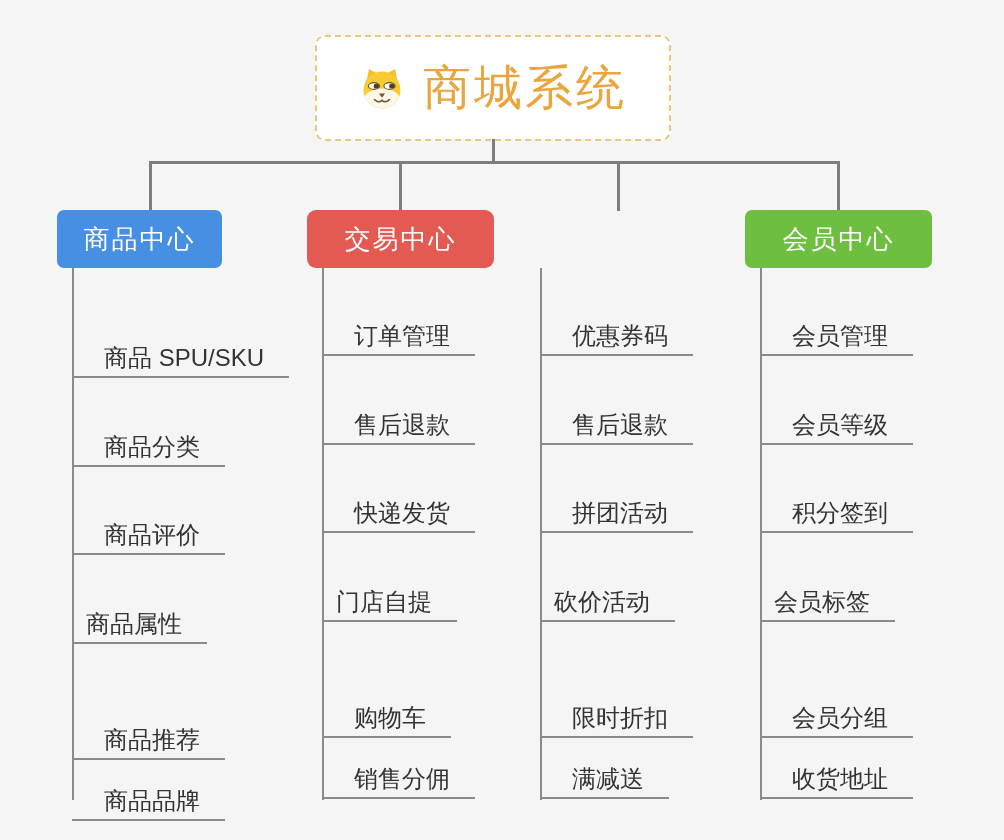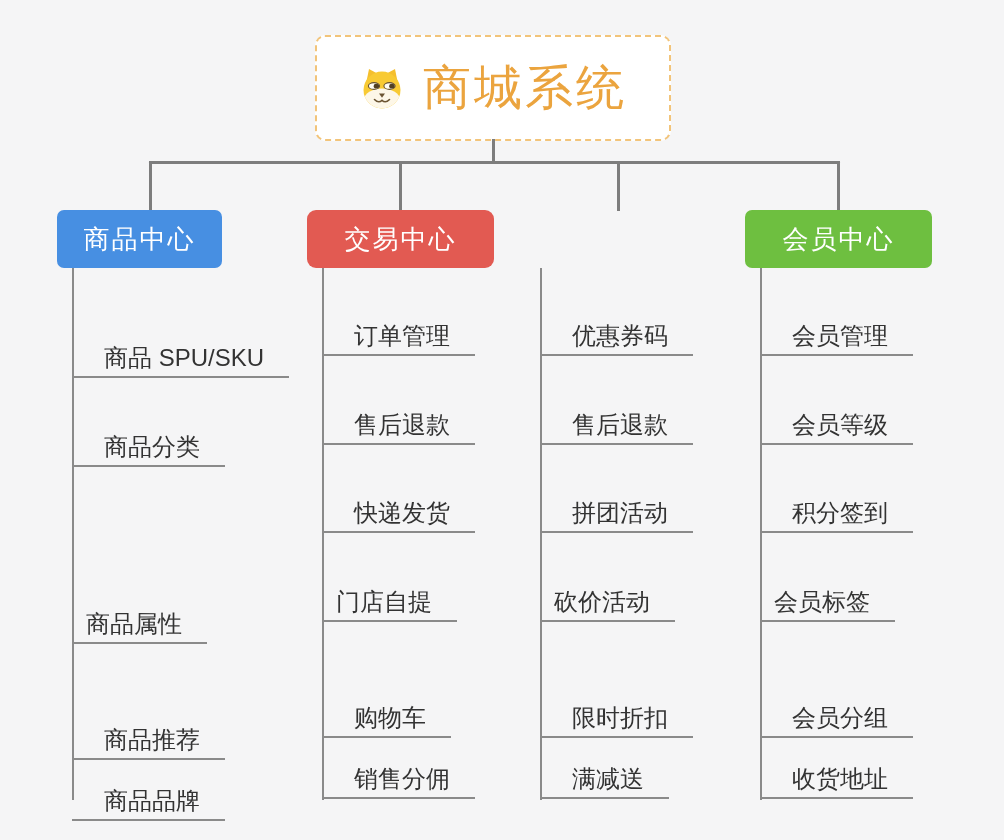--- a/index.html
+++ b/index.html
@@ -101,20 +101,21 @@
   <div class="branch-node bn-2">交易中心</div>
   <div class="branch-node bn-4">会员中心</div>
 
   <div class="spine sp-1"></div>
   <div class="spine sp-2"></div>
   <div class="spine sp-3"></div>
   <div class="spine sp-4"></div>
 
   <div class="leaf c1 r1">商品 SPU/SKU</div>
   <div class="leaf c1 r2">商品分类</div>
+  <div class="leaf c1 r3">商品评价</div>
   <div class="leaf c1 r4">商品属性</div>
   <div class="leaf c1 r5">商品推荐</div>
   <div class="leaf c1 r6">商品品牌</div>
 
   <div class="leaf c2 r1">订单管理</div>
   <div class="leaf c2 r2">售后退款</div>
   <div class="leaf c2 r3">快递发货</div>
   <div class="leaf c2 r4">门店自提</div>
   <div class="leaf c2 r5">购物车</div>
   <div class="leaf c2 r6">销售分佣</div>

